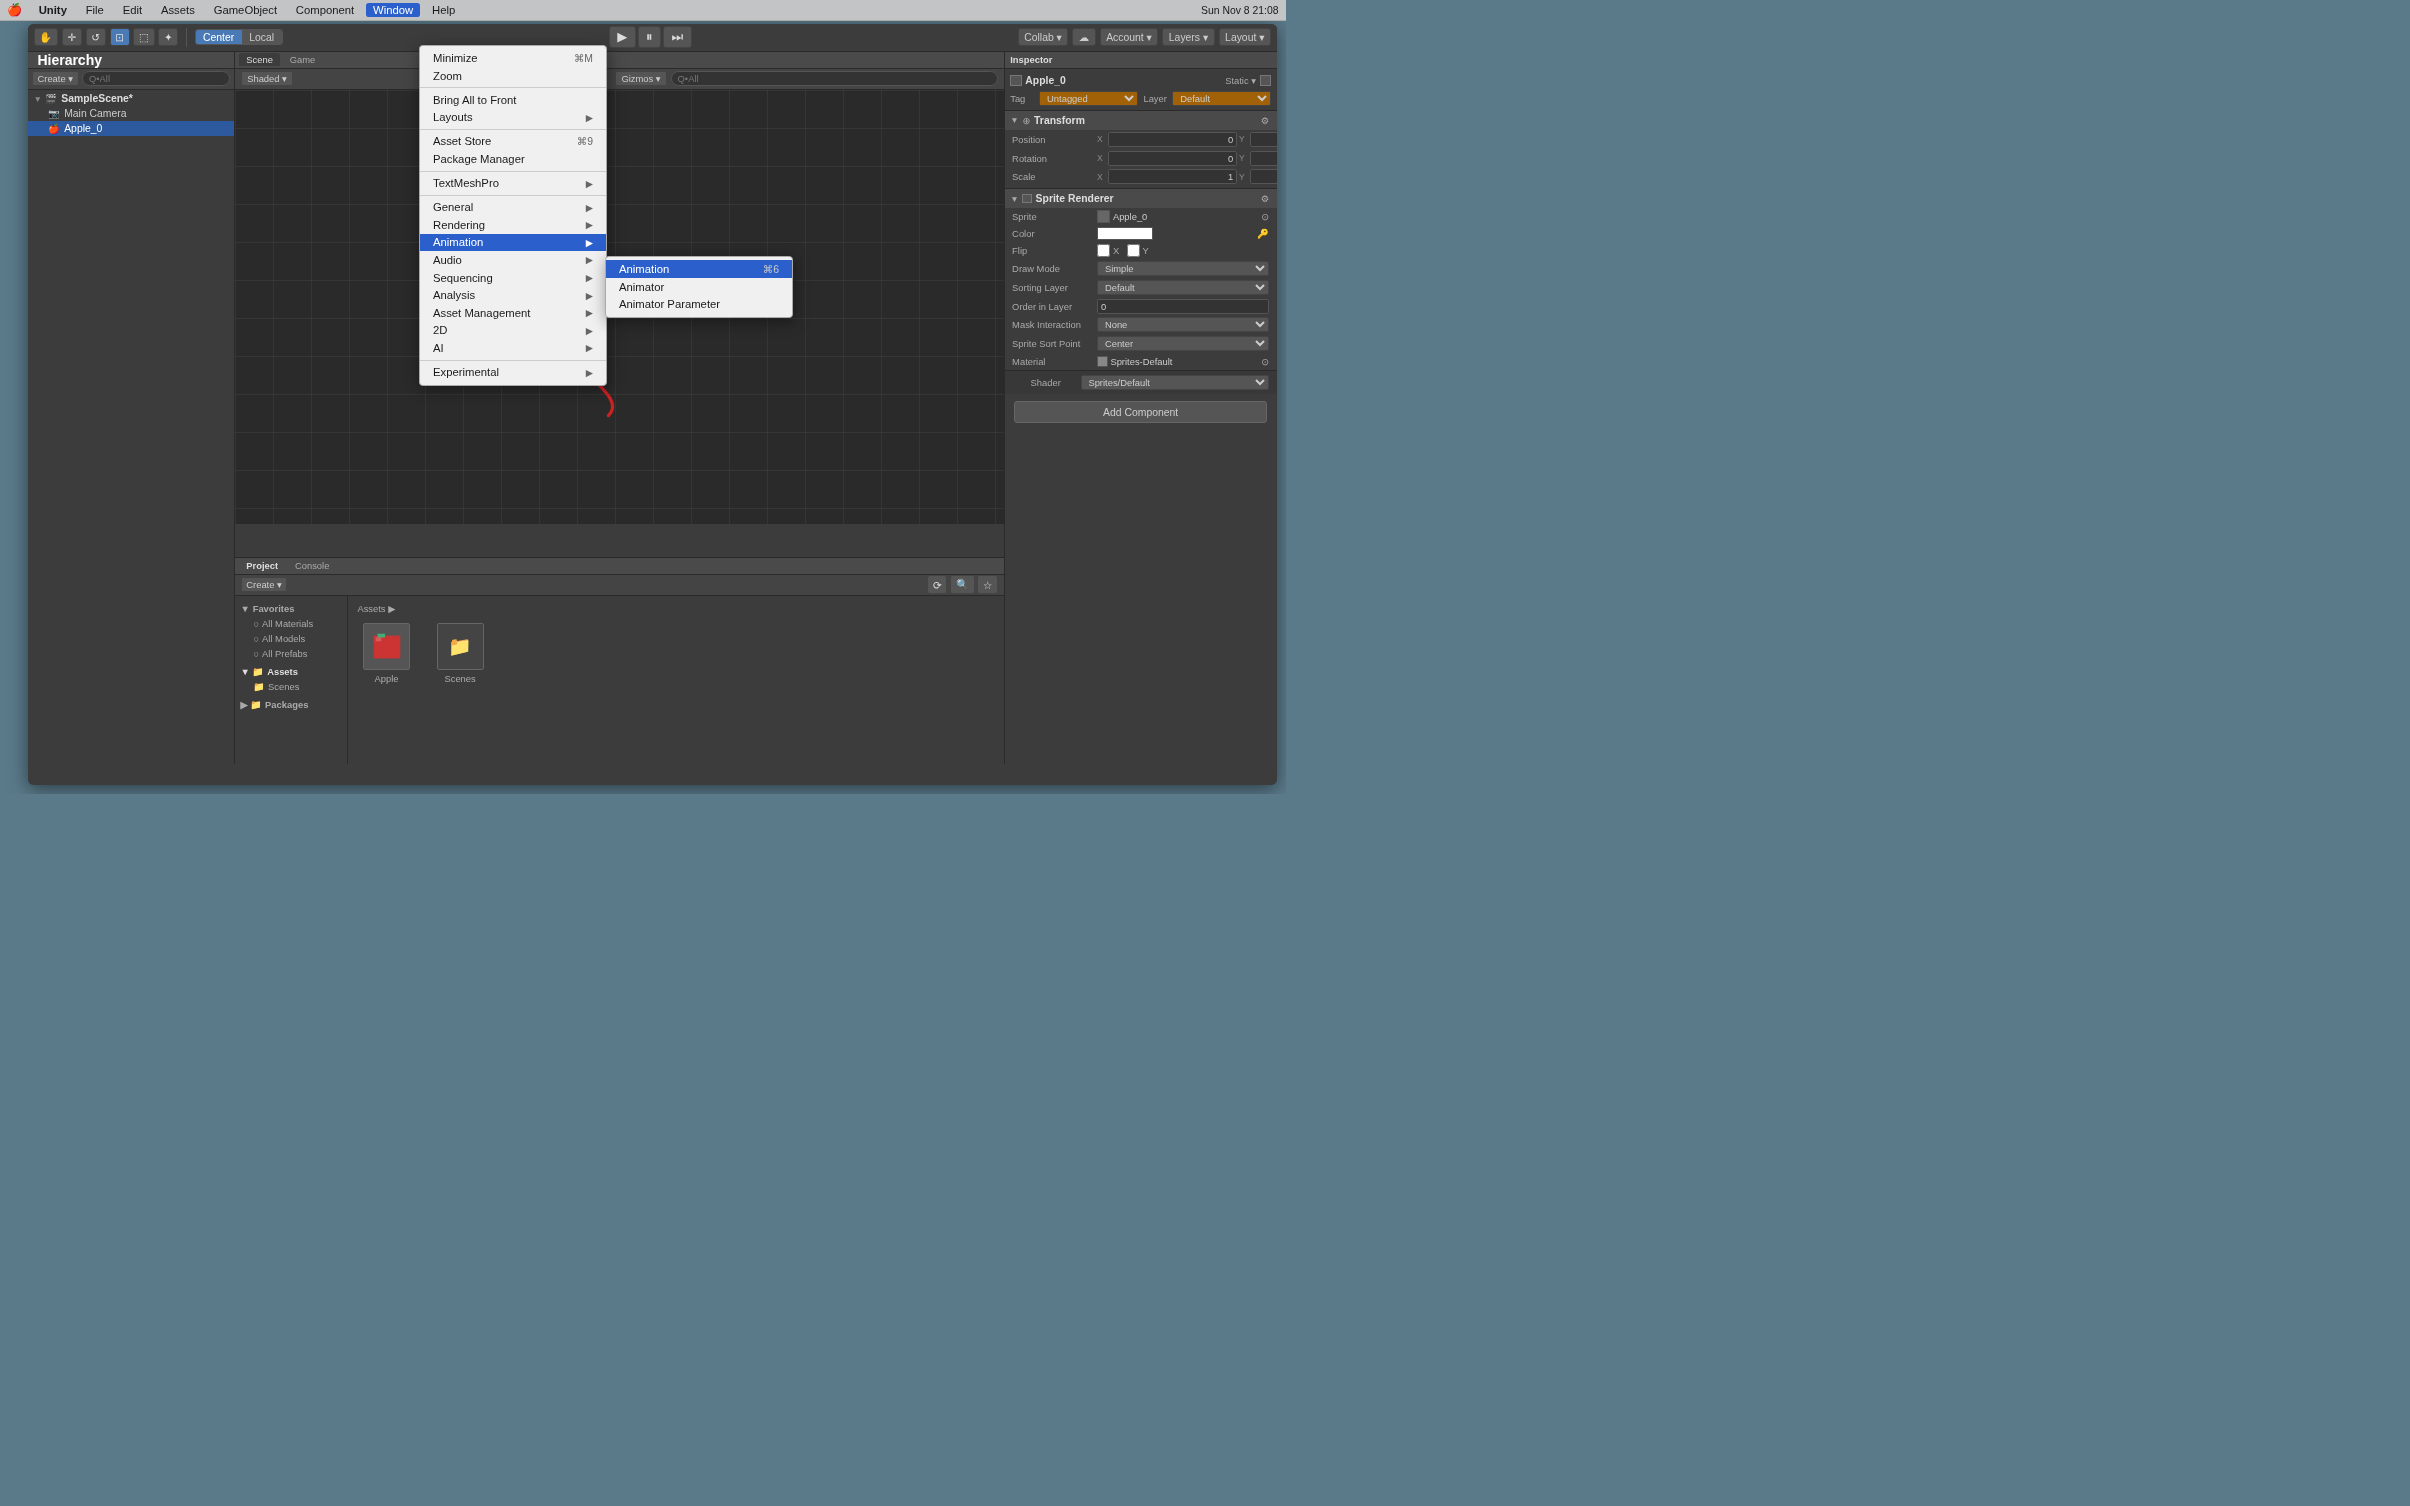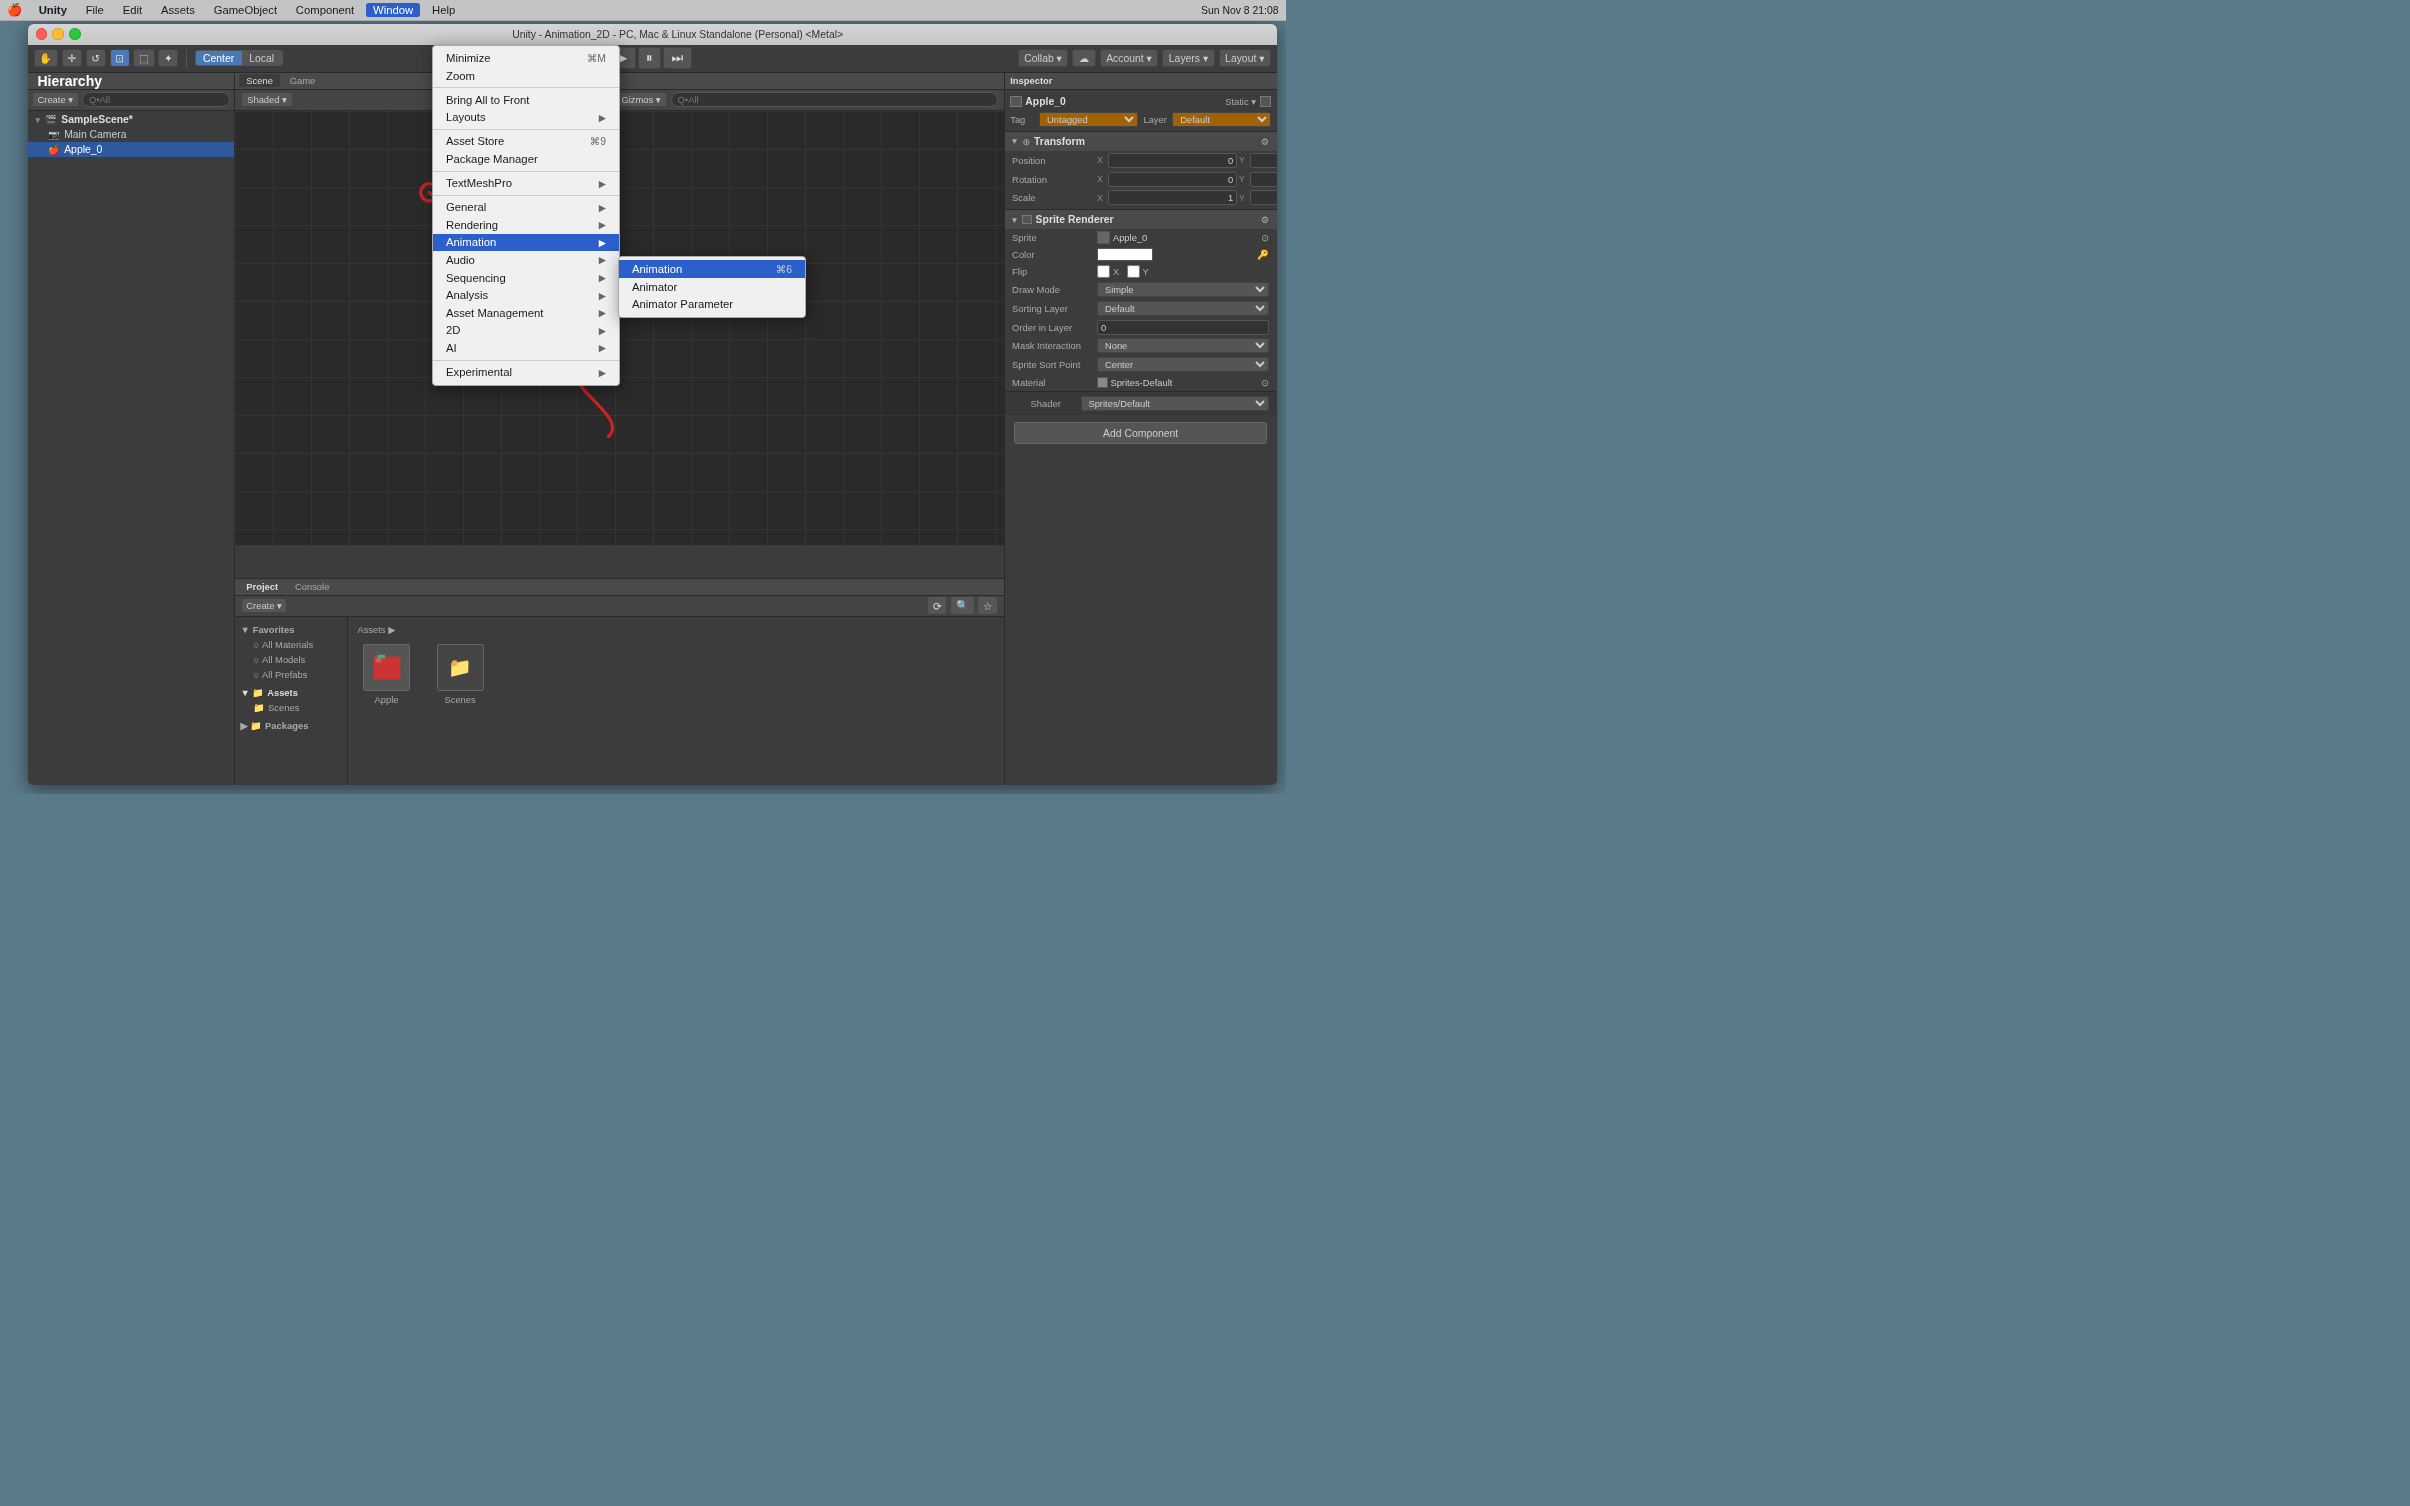--- a/index.html
+++ b/index.html
@@ -632,21 +632,20 @@
 
     
     .window-menu-overlay {
       position: absolute;
       top: 0;
       left: 0;
       right: 0;
       bottom: 0;
       z-index: 500;
       pointer-events: none;
-      margin-left: 13px;
     }
     .menu-dropdown {
       position: absolute;
       top: 21px;
       left: 391px;
       background: #f0f0f0;
       border: 0.9px solid #aaa;
       border-radius: 3.8px;
       box-shadow: 1.9px 3.8px 15px rgba(0,0,0,0.4);
       min-width: 188px;
@@ -722,26 +721,20 @@
   <span class="menu-item">GameObject</span>
   <span class="menu-item">Component</span>
   <span class="menu-item active">Window</span>
   <span class="menu-item">Help</span>
   <span class="spacer"></span>
   <span class="sys-items">Sun Nov 8  21:08</span>
 </div>
 
 <div class="unity-window">
 
-  <div class="window-titlebar">
-    <div class="traffic-light tl-close"></div>
-    <div class="traffic-light tl-min"></div>
-    <div class="traffic-light tl-max"></div>
-    <span class="window-title">Unity - Animation_2D - PC, Mac &amp; Linux Standalone (Personal) &lt;Metal&gt;</span>
-  </div>
 
   <div class="unity-toolbar">
     <div class="toolbar-btn">✋</div>
     <div class="toolbar-btn">✛</div>
     <div class="toolbar-btn">↺</div>
     <div class="toolbar-btn active">⊡</div>
     <div class="toolbar-btn">⬚</div>
     <div class="toolbar-btn">✦</div>
     <div class="toolbar-separator"></div>
     <div class="toolbar-toggle-group">

